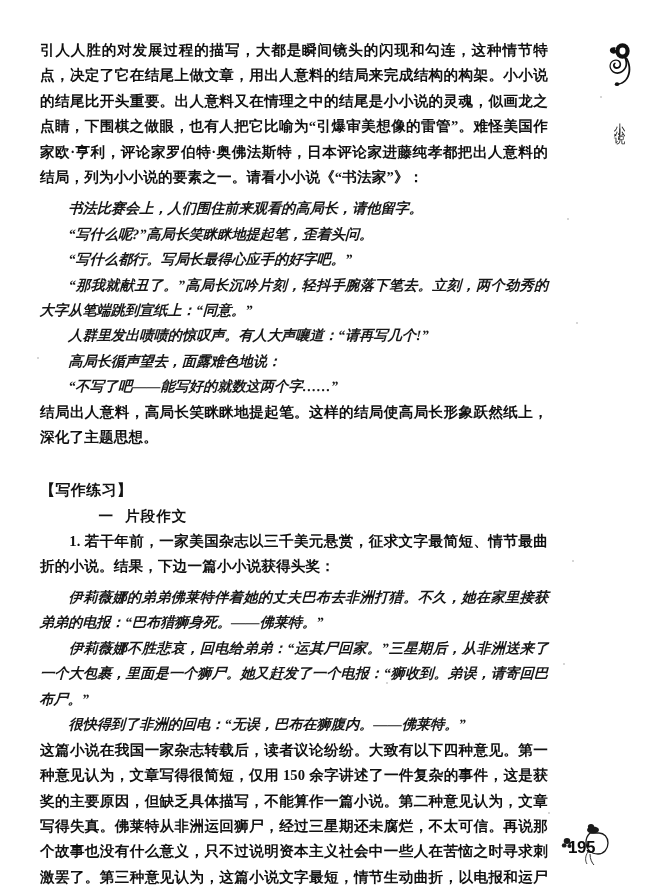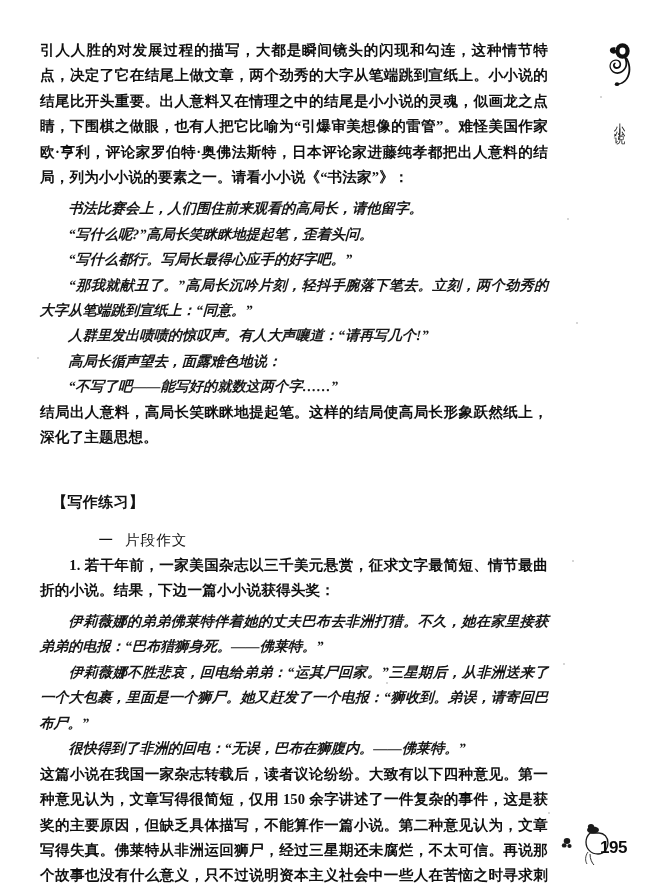--- a/index.html
+++ b/index.html
@@ -53,26 +53,26 @@
   }
   .kai.indent { text-indent: 2em; }
 
   .gap-sm { height: 6px; }
   .gap-lg { height: 26px; }
 
   .section-title {
     font-size: 15px;
     font-weight: 700;
     line-height: 26px;
-    margin: 12px;
+    margin: 0;
     letter-spacing: 0.4px;
   }
   .sub-title {
     font-size: 14.6px;
-    font-weight: 400;
+    font-weight: 700;
     line-height: 26px;
     margin: 0;
     text-indent: 2em;
     letter-spacing: 1px;
   }
   .sub-title .dash { display: inline-block; padding-right: 11px; }
 
   
   #margin-head {
     position: absolute;
@@ -110,21 +110,20 @@
   #folio-num {
     position: absolute;
     left: 8px;
     top: 20px;
     font-size: 17px;
     font-weight: 700;
     font-family: "Liberation Sans", sans-serif;
     letter-spacing: -0.5px;
     color: #0d0d0d;
     z-index: 3;
-    margin-left: 32px;
   }
   #folio-art { position: absolute; left: 0; top: 0; }
 
   
   .speck {
     position: absolute;
     background: #c9c9c9;
     border-radius: 50%;
     pointer-events: none;
   }
@@ -143,21 +142,21 @@
         <path d="M22.0 15.5 C24.5 20.5 24.0 25.5 20.0 28.5 C15.8 31.6 11.0 30.0 9.3 26.4 C7.6 22.8 9.9 19.0 13.4 18.7 C16.2 18.5 18.0 20.6 17.4 22.9 C16.9 24.8 14.8 25.6 13.4 24.5 C12.4 23.7 12.6 22.2 13.7 21.8 L13.3 20.6 C10.8 21.2 10.2 24.2 12.0 25.9 C14.0 27.8 17.6 27.1 18.8 24.3 C20.2 21.0 17.8 17.6 14.0 17.6 C9.4 17.6 6.3 22.1 8.0 26.8 C9.7 31.5 15.4 33.6 20.4 30.3 C25.8 26.7 26.6 20.1 23.6 14.8 Z"></path>
         <path d="M23.4 16.0 C26.8 22.0 27.6 28.8 25.0 34.4 C22.8 39.2 18.6 41.6 14.8 41.2 L15.0 42.6 C19.6 43.1 24.4 40.2 26.8 34.8 C29.6 28.6 28.6 21.4 24.8 15.2 Z"></path>
         <ellipse cx="15.0" cy="42.2" rx="2.2" ry="1.9"></ellipse>
       </g>
     </svg>
     <span id="margin-label">小小说</span>
   </div>
 
   <div id="content">
 
-    <p class="para">引人人胜的对发展过程的描写，大都是瞬间镜头的闪现和勾连，这种情节特点，决定了它在结尾上做文章，两个劲秀的大字从笔端跳到宣纸上。小小说的结尾比开头重要。出人意料又在情理之中的结尾是小小说的灵魂，似画龙之点睛，下围棋之做眼，也有人把它比喻为“引爆审美想像的雷管”。难怪美国作家欧·亨利，评论家罗伯特·奥佛法斯特，日本评论家进藤纯孝都把出人意料的结局，列为小小说的要素之一。请看小小说《“书法家”》：</p>
+    <p class="para">引人人胜的对发展过程的描写，大都是瞬间镜头的闪现和勾连，这种情节特点，决定了它在结尾上做文章，用出人意料的结局来完成结构的构架。小小说的结尾比开头重要。出人意料又在情理之中的结尾是小小说的灵魂，似画龙之点睛，下围棋之做眼，也有人把它比喻为“引爆审美想像的雷管”。难怪美国作家欧·亨利，评论家罗伯特·奥佛法斯特，日本评论家进藤纯孝都把出人意料的结局，列为小小说的要素之一。请看小小说《“书法家”》：</p>
 
     <div class="gap-sm"></div>
 
     <p class="kai indent">书法比赛会上，人们围住前来观看的高局长，请他留字。</p>
     <p class="kai indent">“写什么呢?”高局长笑眯眯地提起笔，歪着头问。</p>
     <p class="kai indent">“写什么都行。写局长最得心应手的好字吧。”</p>
     <p class="kai indent">“那我就献丑了。”高局长沉吟片刻，轻抖手腕落下笔去。立刻，两个劲秀的大字从笔端跳到宣纸上：“同意。”</p>
     <p class="kai indent">人群里发出啧啧的惊叹声。有人大声嚷道：“请再写几个!”</p>
     <p class="kai indent">高局长循声望去，面露难色地说：</p>
     <p class="kai indent">“不写了吧——能写好的就数这两个字……”</p>

